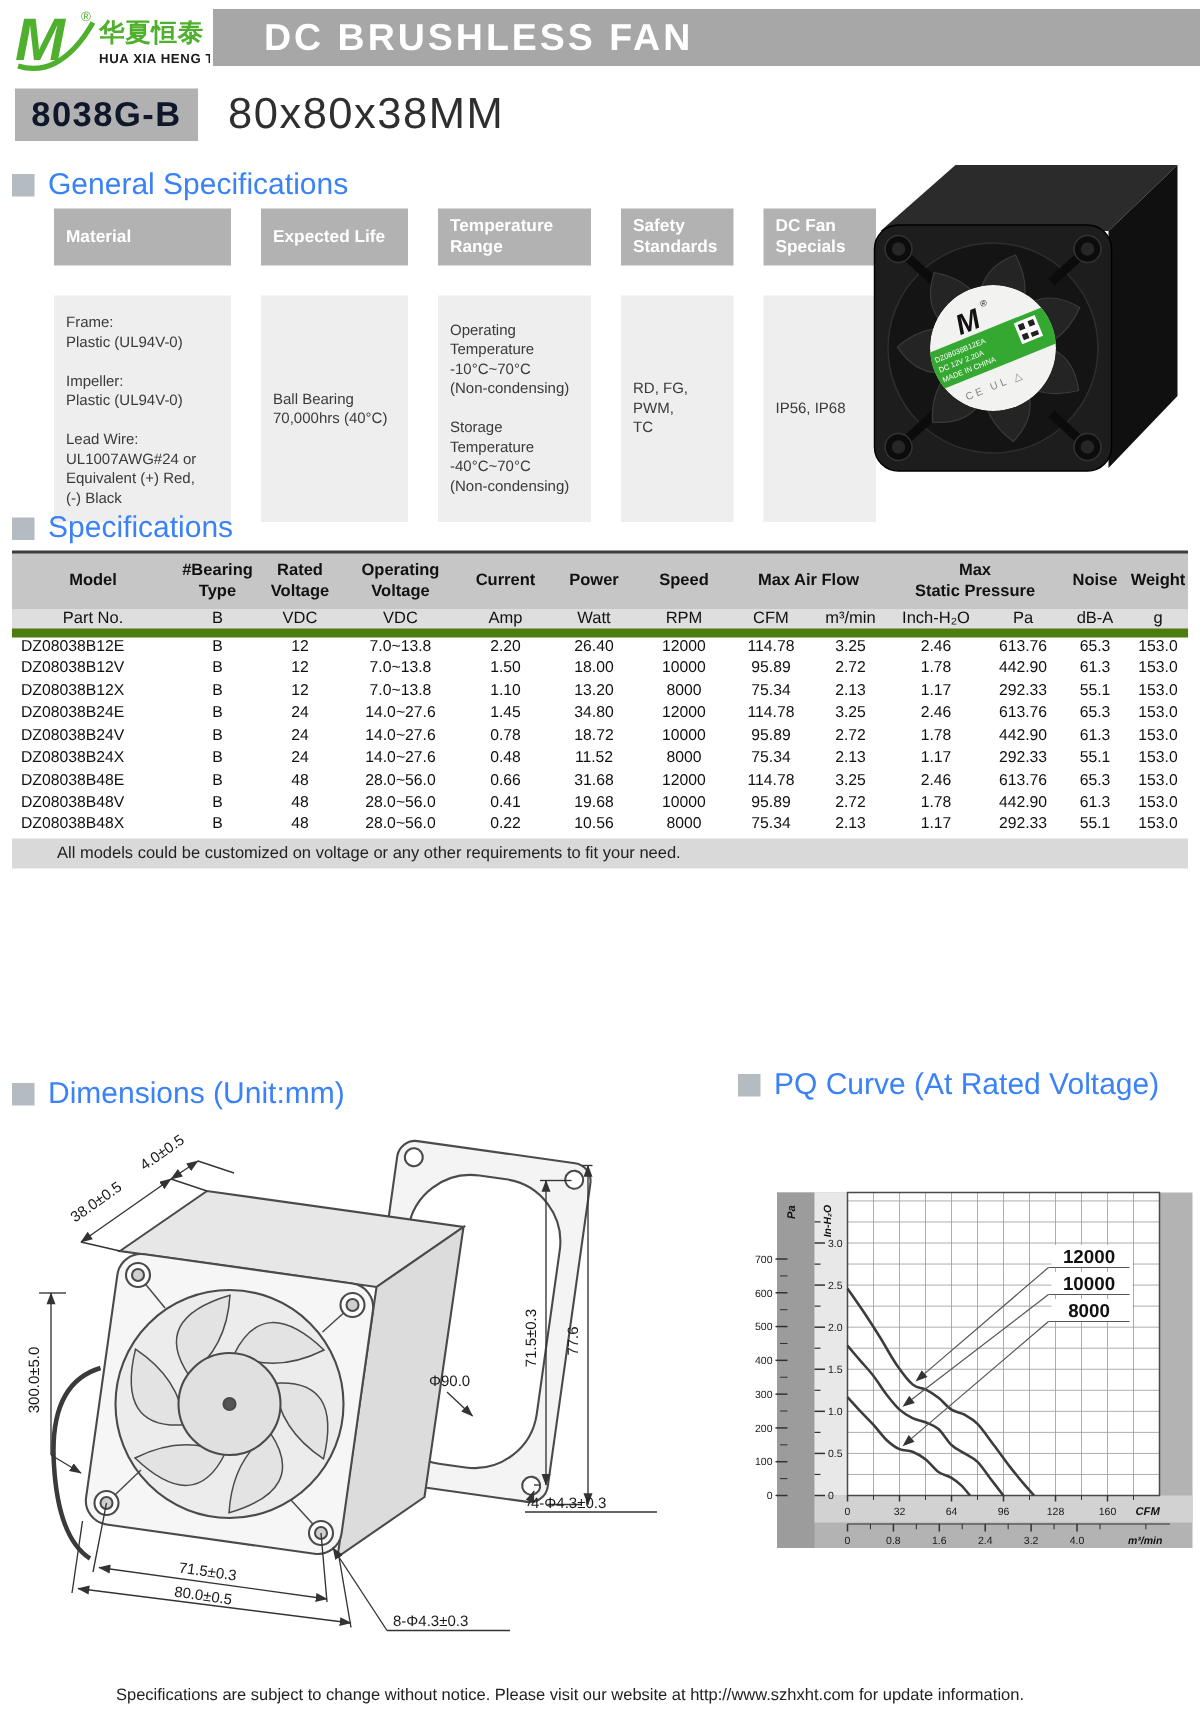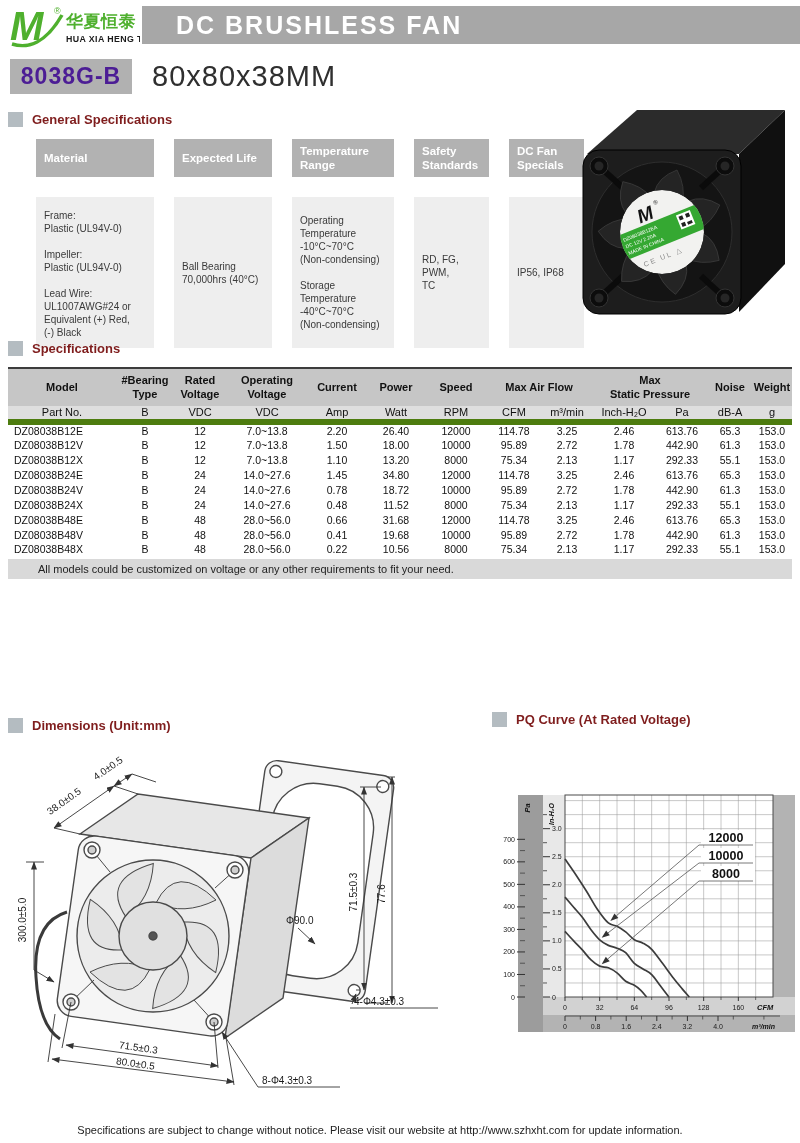--- a/index.html
+++ b/index.html
@@ -6,27 +6,27 @@
   body { background:#fff; font-family:"Liberation Sans", sans-serif; }
   .page { position:relative; width:800px; height:1143px; background:#ffffff; overflow:hidden; }
 
   
   .logo-svg { position:absolute; left:10px; top:3px; width:130px; height:50px; }
   .banner { position:absolute; left:142px; top:6px; width:658px; height:38px; background:#a7a7a7;
             display:flex; align-items:center; padding-left:34px; }
   .banner span { color:#fff; font-size:25px; font-weight:bold; letter-spacing:2px; }
   .model-box { position:absolute; left:10px; top:59px; width:122px; height:35px; background:#b1b1b1;
                display:flex; align-items:center; justify-content:center; }
-  .model-box span { color:#4c1d95; font-size:23px; font-weight:bold; letter-spacing:1px; }
+  .model-box span { color:#0f172a; font-size:23px; font-weight:bold; letter-spacing:1px; }
   .size-text { position:absolute; left:152px; top:60px; font-size:29px; color:#2f2f2f; letter-spacing:1px; }
 
   
   .sec-title { position:absolute; display:flex; align-items:center; gap:9px; }
   .sec-bullet { width:15px; height:15px; background:#b4bcc1; display:inline-block; }
-  .sec-text { font-size:13px; font-weight:bold; color:#7f1d1d; }
+  .sec-text { font-size:20px; font-weight:normal; color:#3b82f6; }
 
   
   .gen-table { position:absolute; left:8px; top:139px; width:548px;
                display:grid; grid-template-columns:118px 98px 102px 75px 75px 65px; gap:20px;margin-left:28px; }
   .gen-th { background:#b2b2b2; color:#fff; font-size:11.5px; font-weight:bold; line-height:1.25;
             min-height:38px; display:flex; align-items:center; padding:4px 8px; white-space:pre-line; }
   .gen-td { background:#eeeeee; color:#3a3a3a; font-size:10px; line-height:1.3; padding:9px 8px;
             min-height:128px; white-space:pre-line; display:flex; align-items:center; }
   .gen-td.toptext { align-items:flex-start; padding-top:12px; }
 

